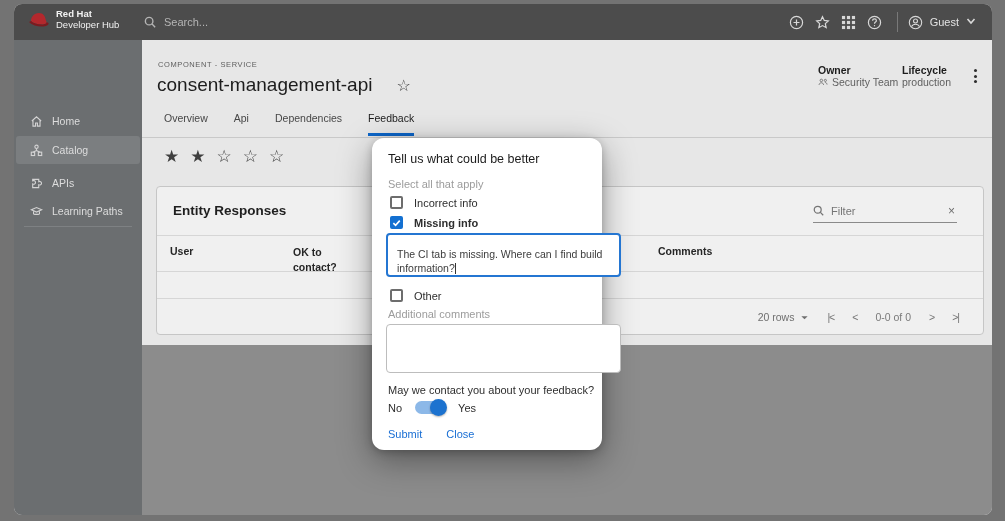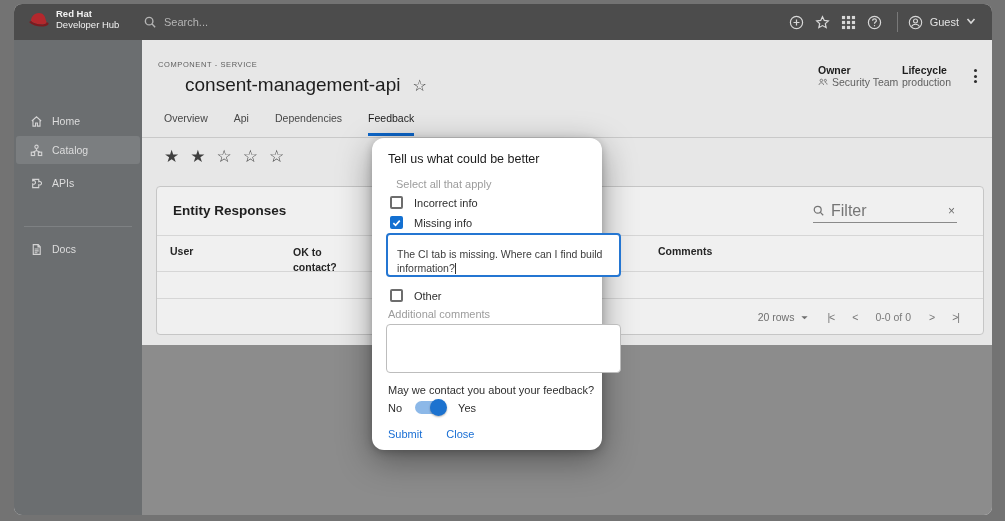--- a/index.html
+++ b/index.html
@@ -30,21 +30,21 @@
   .side-item { position:absolute; left:2px; width:124px; height:26px; display:flex; align-items:center; gap:9px; padding-left:14px; color:#dddddd; font-size:10.5px; cursor:pointer; border-radius:3px; }
   .side-item svg { width:13px; height:13px; flex:0 0 auto; color:#d3d3d3; }
   .side-item.selected { background:#7b7e80; }
   .side-divider { position:absolute; left:10px; width:108px; height:1px; background:#7e8183; }
 
   
   .main { position:absolute; left:128px; top:36px; width:850px; height:475px; background:#8c8c8c; }
   .content-top { position:absolute; left:0; top:0; width:850px; height:305px; background:#e7e7e7; }
 
   .breadcrumb { position:absolute; left:16px; top:20px; font-size:7.5px; letter-spacing:0.6px; color:#5d5d5d; }
-  .entity-title { position:absolute; left:15px; top:34px; font-size:19px; font-weight:500; color:#1d1d1d; display:flex; align-items:center; gap:12px;margin-left:28px; }
+  .entity-title { position:absolute; left:15px; top:34px; font-size:19px; font-weight:500; color:#1d1d1d; display:flex; align-items:center; gap:24px; }
   .entity-title .fav { font-size:16px; color:#3c3c3c; font-weight:400; cursor:pointer; }
 
   .meta { position:absolute; top:24px; font-size:10.5px; }
   .meta .lab { font-weight:bold; color:#1d1d1d; }
   .meta .val { margin-top:0; color:#5f5f5f; display:flex; align-items:center; gap:4px; }
   .meta .val svg { width:10px; height:8px; color:#6b6b6b; }
   .meta-owner { left:676px; }
   .meta-lifecycle { left:760px; }
   .kebab { position:absolute; left:826px; top:26px; width:14px; height:20px; display:flex; flex-direction:column; align-items:center; justify-content:center; gap:2.5px; cursor:pointer; }
   .kebab i { width:3px; height:3px; border-radius:50%; background:#2d2d2d; }
@@ -55,33 +55,33 @@
   .tabs-divider { position:absolute; left:0; top:97px; width:850px; height:1px; background:#c9c9c9; }
 
   .stars { position:absolute; left:22px; top:108px; display:flex; gap:11px; }
   .stars span { font-size:17px; color:#3f3f3f; cursor:pointer; line-height:1; }
 
   
   .panel { position:absolute; left:14px; top:146px; width:828px; height:149px; background:#f0f0f0; border:1px solid #c6c6c6; border-radius:4px; }
   .panel-title { position:absolute; left:16px; top:16px; font-size:13.5px; font-weight:bold; color:#1f1f1f; }
   .filter { position:absolute; right:26px; top:12px; width:144px; height:24px; border-bottom:1px solid #8a8a8a; display:flex; align-items:center; gap:7px; color:#757575; cursor:text; }
   .filter svg { width:11px; height:11px; }
-  .filter .ph { font-size:16px; flex:1; }
+  .filter .ph { font-size:11px; flex:1; }
   .filter .clear { font-size:12px; color:#6f6f6f; cursor:pointer; padding-right:2px; }
   .p-div { position:absolute; left:0; width:826px; height:1px; background:#d6d6d6; }
   .col-head { position:absolute; top:58px; font-size:10.5px; font-weight:bold; color:#262626; }
   .pagination { position:absolute; left:0; top:112px; width:826px; height:36px; display:flex; align-items:center; justify-content:flex-end; gap:18px; padding-right:24px; color:#6f6f6f; font-size:10.5px; }
   .pagination .rows { display:flex; align-items:center; gap:6px; cursor:pointer; }
   .pagination .pg-btn { cursor:pointer; color:#757575; letter-spacing:-1px; }
   .pagination .range { color:#7a7a7a; }
 
   
   .modal { position:absolute; left:372px; top:138px; width:230px; height:312px; background:#ffffff; border-radius:12px; box-shadow:0 10px 34px rgba(0,0,0,0.38), 0 2px 8px rgba(0,0,0,0.22); }
   .m-title { position:absolute; left:16px; top:14px; font-size:12.5px; font-weight:500; color:#1b1b1b; }
-  .m-sub { position:absolute; left:24px; top:40px; font-size:11px; color:#9c9c9c; }
+  .m-sub { position:absolute; left:16px; top:40px; font-size:11px; color:#9c9c9c; }
   .check-row { position:absolute; left:18px; display:flex; align-items:center; gap:11px; cursor:pointer; }
   .cbox { width:13px; height:13px; border:2px solid #6d6d6d; border-radius:2px; background:#fff; }
   .cbox.checked { border-color:#1370d1; background:#1370d1; color:#fff; display:flex; align-items:center; justify-content:center; }
   .cbox.checked svg { width:10px; height:10px; }
   .check-row .lbl { font-size:11px; color:#2e2e2e; }
   .ta-filled { position:absolute; left:14px; top:95px; width:235px; height:44px; border:2px solid #2476d2; border-radius:4px; background:#fff; padding:12px 9px; font-size:10.5px; color:#3c3c3c; line-height:1.35; cursor:text; }
   .cursor-bar { display:inline-block; width:1px; height:11px; background:#333; vertical-align:-2px; }
   .m-label { position:absolute; left:16px; font-size:11px; color:#9c9c9c; }
   .ta-empty { position:absolute; left:14px; top:186px; width:235px; height:49px; border:1px solid #bdbdbd; border-radius:4px; background:#fff; cursor:text; }
   .m-question { position:absolute; left:16px; top:246px; font-size:11px; color:#2e2e2e; }
@@ -178,31 +178,28 @@
             <path d="M7 4.8 V7 M7 7 L3.2 8.8 M7 7 L10.8 8.8"></path>
           </svg>
         <span>Catalog</span>
       </div>
       <div class="side-item" style="top:130px;">
         <svg viewBox="0 0 14 14" fill="none" stroke="currentColor" stroke-width="1.2">
             <path d="M5 2.5 H9 V5 C10.4 4.4 12 5 12 6.7 C12 8.4 10.4 9 9 8.4 V11.5 H2.5 V7.5 C3.9 8.1 5.5 7.5 5.5 5.8 C5.5 4.1 3.9 3.5 2.5 4.1 V2.5 Z" transform="translate(0.4 0)"></path>
           </svg>
         <span>APIs</span>
       </div>
+      <div class="side-item" style="top:158px;">
+        <svg viewBox="0 0 14 14" fill="none" stroke="currentColor" stroke-width="1.2">
+            <path d="M1.5 5.2 L7 2.8 L12.5 5.2 L7 7.6 Z"></path>
+            <path d="M3.8 6.6 V9.4 C3.8 10.4 10.2 10.4 10.2 9.4 V6.6"></path>
+          </svg>
+        <span>Learning Paths</span>
+      </div>
       <div class="side-divider" style="top:186px;"></div>
-      <div class="side-item" style="top:196px;">
-        <svg viewBox="0 0 14 14" fill="none" stroke="currentColor" stroke-width="1.2">
-            <path d="M3.5 1.8 H8.8 L11 4 V12.2 H3.5 Z"></path>
-            <path d="M8.6 1.9 V4.3 H10.9" fill="currentColor"></path>
-            <line x1="5" y1="6.5" x2="9.4" y2="6.5"></line>
-            <line x1="5" y1="8.5" x2="9.4" y2="8.5"></line>
-            <line x1="5" y1="10.5" x2="8" y2="10.5"></line>
-          </svg>
-        <span>Docs</span>
-      </div>
     </div>
 
     <div class="main">
       <div class="content-top">
 
         <div class="breadcrumb">COMPONENT - SERVICE</div>
         <div class="entity-title">
           <span>consent-management-api</span>
           <span class="fav">☆</span>
         </div>
@@ -284,21 +281,21 @@
   </div>
 
   <div class="modal">
     <div class="m-title">Tell us what could be better</div>
     <div class="m-sub">Select all that apply</div>
 
     <div class="check-row" style="top:58px;">
       <span class="cbox"></span>
       <span class="lbl">Incorrect info</span>
     </div>
-    <div class="check-row" style="top:78px;">
+    <div class="check-row" style="top:78px;font-weight:bold;">
       <span class="cbox checked">
         <svg viewBox="0 0 10 10" fill="none" stroke="#ffffff" stroke-width="1.8">
             <path d="M1.5 5.2 L4 7.6 L8.6 2.4"></path>
           </svg>
       </span>
       <span class="lbl">Missing info</span>
     </div>
 
     <div class="ta-filled">
       <span>The CI tab is missing. Where can I find build information?</span><span class="cursor-bar"></span>

